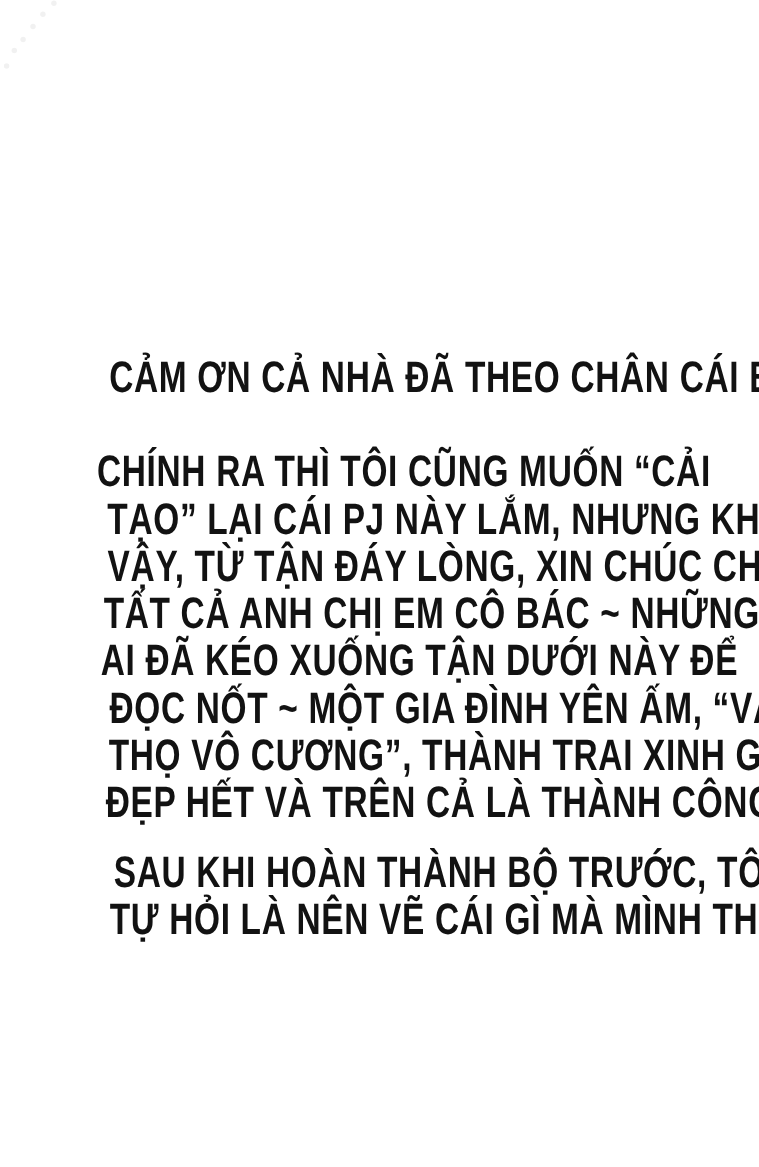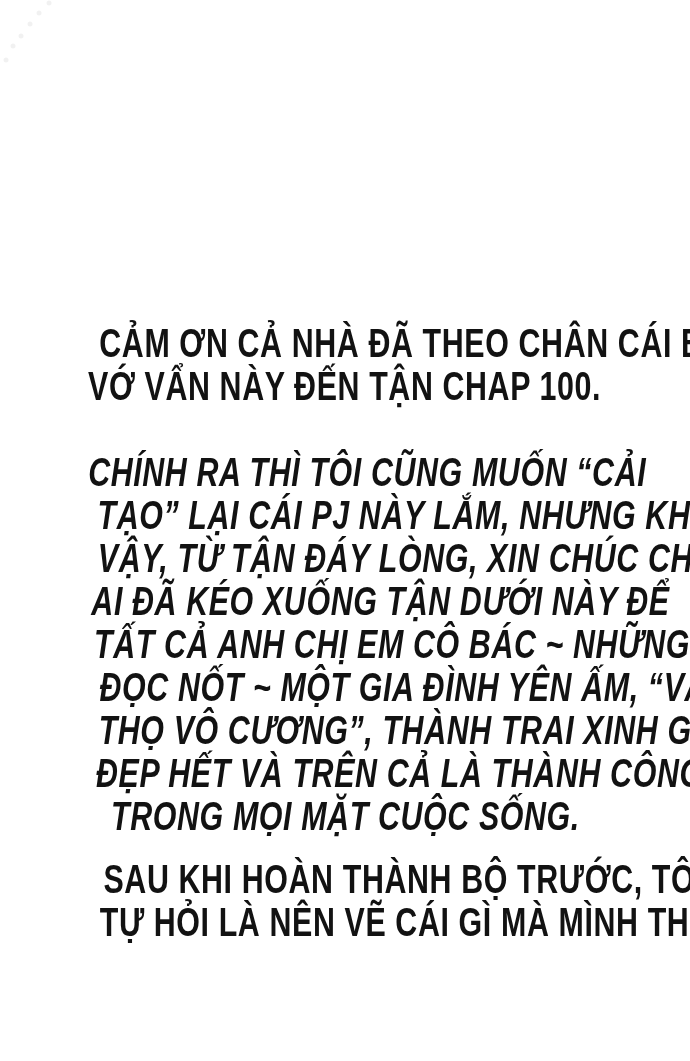--- a/index.html
+++ b/index.html
@@ -22,21 +22,21 @@
     pointer-events: none;
   }
   .content {
     padding-top: 322px;
     color: #121212;
   }
   .para {
     margin: 0;
   }
   .para-1 { margin-bottom: 43px; }
-  .para-2 { margin-bottom: 20px; font-style: italic; }
+  .para-2 { margin-bottom: 20px; }
   .line {
     height: 43px;
     line-height: 43px;
     text-align: center;
     white-space: nowrap;
     overflow: visible;
   }
   .line > span {
     display: inline-block;
     transform: scaleX(0.76);
@@ -58,33 +58,31 @@
     <circle cx="30" cy="24" r="2.5"></circle>
     <circle cx="39" cy="13" r="2.5"></circle>
     <circle cx="49" cy="3" r="2.5"></circle>
   </g>
 </svg>
 
 <div class="content">
 
   <div class="para para-1">
     <div class="line"><span>CẢM ƠN CẢ NHÀ ĐÃ THEO CHÂN CÁI BỘ</span></div>
-    <div class="line"><span>VỚ VẨN NÀY ĐẾN TẬN CHAP 100.</span></div>
   </div>
 
   <div class="para para-2">
     <div class="line"><span>CHÍNH RA THÌ TÔI CŨNG MUỐN “CẢI</span></div>
     <div class="line"><span>TẠO” LẠI CÁI PJ NÀY LẮM, NHƯNG KHỔ</span></div>
     <div class="line"><span>VẬY, TỪ TẬN ĐÁY LÒNG, XIN CHÚC CHO</span></div>
+    <div class="line"><span>TẤT CẢ ANH CHỊ EM CÔ BÁC ~ NHỮNG</span></div>
     <div class="line"><span>AI ĐÃ KÉO XUỐNG TẬN DƯỚI NÀY ĐỂ</span></div>
-    <div class="line"><span>TẤT CẢ ANH CHỊ EM CÔ BÁC ~ NHỮNG</span></div>
     <div class="line"><span>ĐỌC NỐT ~ MỘT GIA ĐÌNH YÊN ẤM, “VẠN</span></div>
     <div class="line"><span>THỌ VÔ CƯƠNG”, THÀNH TRAI XINH GÁI</span></div>
     <div class="line"><span>ĐẸP HẾT VÀ TRÊN CẢ LÀ THÀNH CÔNG</span></div>
-    <div class="line"><span>TRONG MỌI MẶT CUỘC SỐNG.</span></div>
   </div>
 
   <div class="para para-3">
     <div class="line"><span>SAU KHI HOÀN THÀNH BỘ TRƯỚC, TÔI ĐÃ</span></div>
     <div class="line"><span>TỰ HỎI LÀ NÊN VẼ CÁI GÌ MÀ MÌNH THẬT</span></div>
   </div>
 
 </div>
 
 </body></html>

